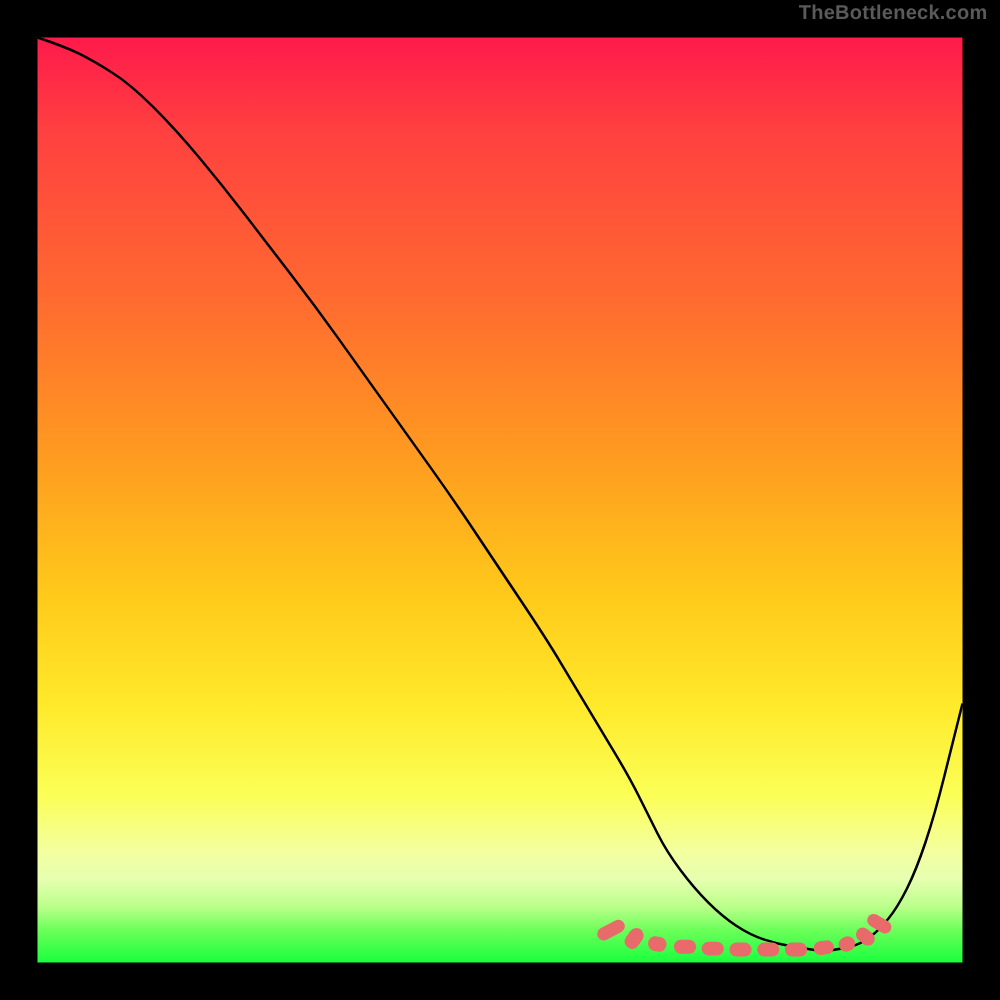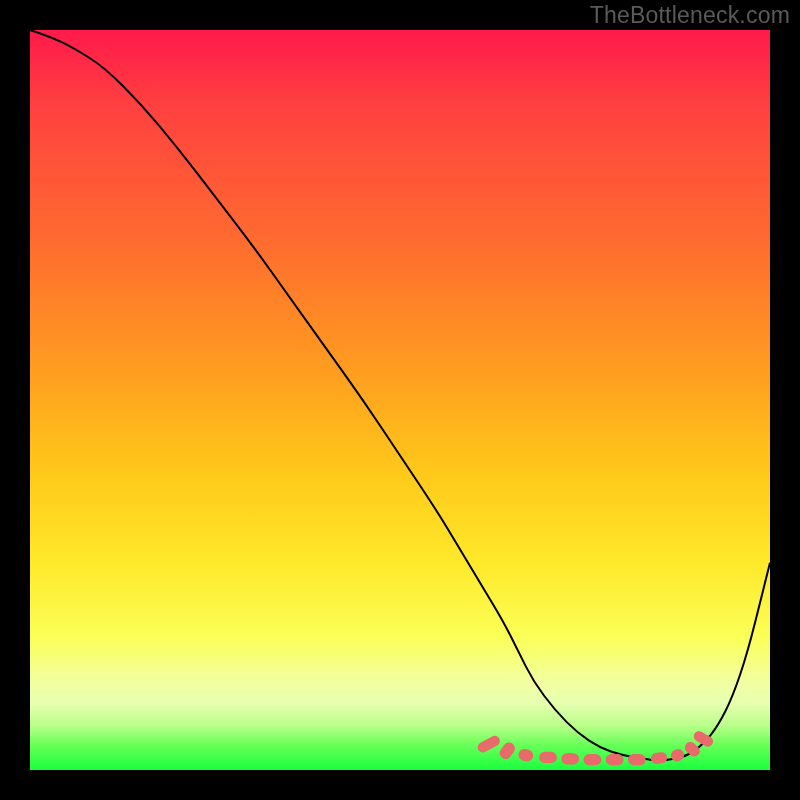--- a/index.html
+++ b/index.html
@@ -17,22 +17,22 @@
     left: 0;
     width: 800px;
     height: 800px;
     background: #000;
   }
   .watermark {
     position: absolute;
     top: 2px;
     right: 10px;
     color: #5a5a5a;
-    font-size: 23px;
-    font-weight: 400;
+    font-size: 16px;
+    font-weight: 700;
     letter-spacing: 0.2px;
     user-select: none;
   }
   .plot {
     position: absolute;
     left: 30px;
     top: 30px;
     width: 740px;
     height: 740px;
   }

